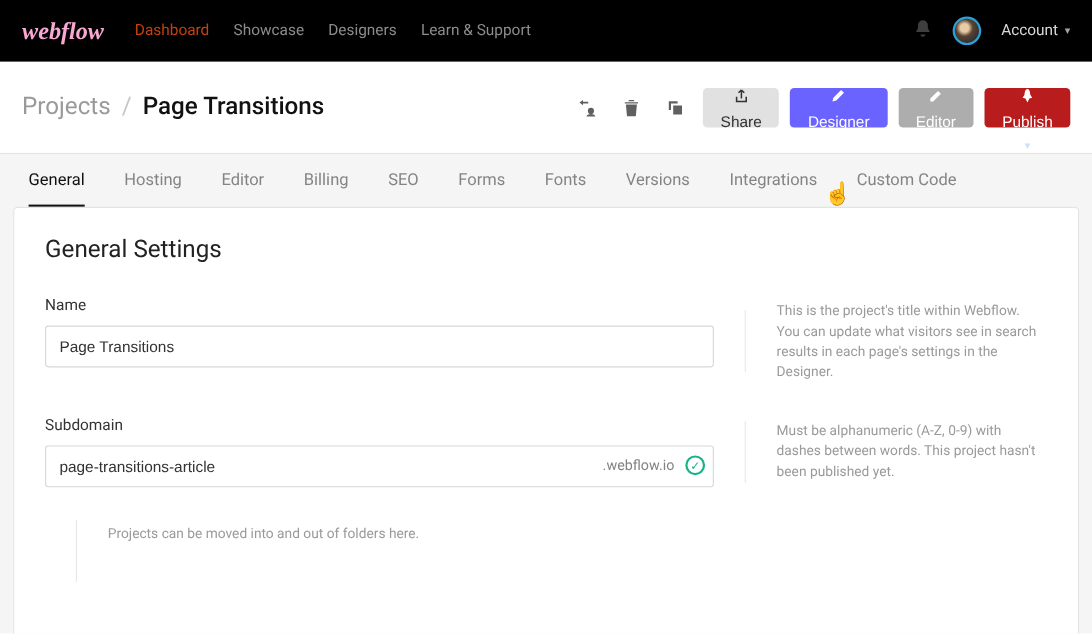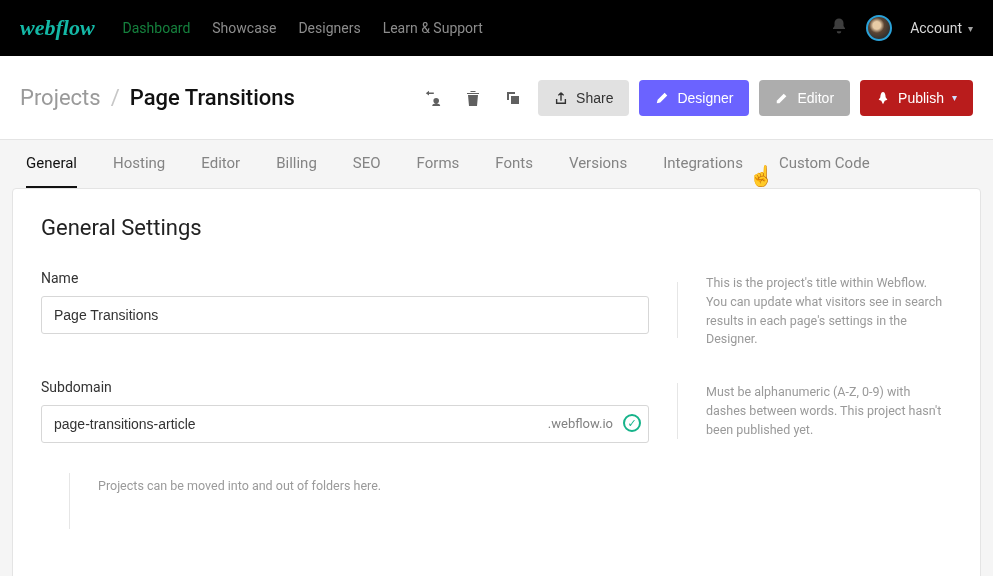--- a/index.html
+++ b/index.html
@@ -1,37 +1,37 @@
 <!DOCTYPE html>
 <html><head>
 <meta charset="utf-8">
 <style>
   * { box-sizing: border-box; margin: 0; padding: 0; }
   body { font-family: -apple-system, BlinkMacSystemFont, "Segoe UI", Roboto, Helvetica, Arial, sans-serif; background: #f5f5f5; width: 993px; height: 576px; overflow: hidden; }
 
   
   .topbar { background: #000; height: 56px; display: flex; align-items: center; padding: 0 20px; color: #aaa; position: relative; }
-  .logo { font-family: Georgia, "Times New Roman", serif; color: #14b8a6; font-style: italic; font-weight: 700; font-size: 22px; letter-spacing: 0; margin-right: 28px; }
+  .logo { font-family: Georgia, "Times New Roman", serif; color: #f9a8d4; font-style: italic; font-weight: 700; font-size: 22px; letter-spacing: 0; margin-right: 28px; }
   .topnav { display: flex; gap: 22px; font-size: 14px; }
   .topnav-item { color: #8c8c8c; cursor: pointer; }
-  .topnav-item.active { color: #15803d; }
+  .topnav-item.active { color: #c2410c; }
   .topbar-right { margin-left: auto; display: flex; align-items: center; gap: 18px; }
   .bell-icon { color: #3e3e3e; }
   .avatar { width: 26px; height: 26px; border-radius: 50%; background: radial-gradient(circle at 40% 38%, #e7cba6 0 20%, #5a4433 40%, #2f2f2f 75%); border: 2px solid #2aa2d9; }
   .account-label { color: #d8d8d8; font-size: 14px; display: flex; align-items: center; gap: 6px; cursor: pointer; }
   .chev-down { font-size: 10px; color: #a2a2a2; }
 
   
   .subheader { background: #fff; height: 84px; border-bottom: 1px solid #e4e4e4; display: flex; align-items: center; padding: 0 20px; }
   .crumb { font-size: 22px; font-weight: 400; color: #9a9a9a; display: flex; align-items: center; gap: 10px; }
   .crumb-current { color: #111; font-weight: 500; }
   .crumb-sep { color: #c7c7c7; }
   .subheader-actions { margin-left: auto; display: flex; align-items: center; gap: 10px; }
   .icon-btn { width: 30px; height: 30px; display: flex; align-items: center; justify-content: center; color: #606060; cursor: pointer; }
-  .btn { height: 36px; display: inline-flex; align-items: center; gap: 8px; padding: 0 16px; border-radius: 4px; font-size: 14px; font-weight: 500; cursor: pointer; border: none; }
+  .btn { height: 36px; display: inline-flex; align-items: center; gap: 8px; padding: 0 16px; border-radius: 4px; font-size: 14px; font-weight: 500; cursor: pointer; border: none; flex-direction: column; }
   .btn-share { background: #e1e1e1; color: #333; }
   .btn-designer { background: #6b63ff; color: #fff; }
   .btn-editor { background: #adadad; color: #fff; }
   .btn-publish { background: #b91c1c; color: #fff; }
   .btn-publish .chev-down { color: #cfe0ff; }
   .btn svg { flex-shrink: 0; }
 
   
   .tabs { display: flex; gap: 36px; padding: 14px 26px 0 26px; font-size: 15px; color: #848484; }
   .tab { padding-bottom: 14px; cursor: pointer; border-bottom: 2px solid transparent; }

